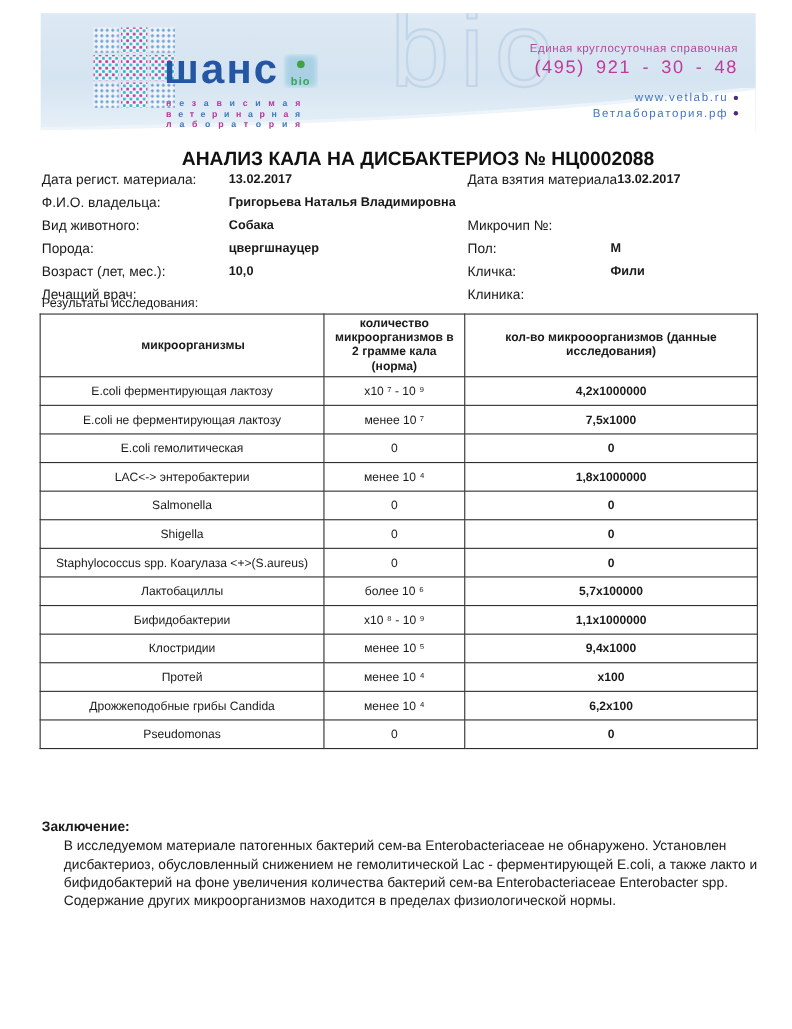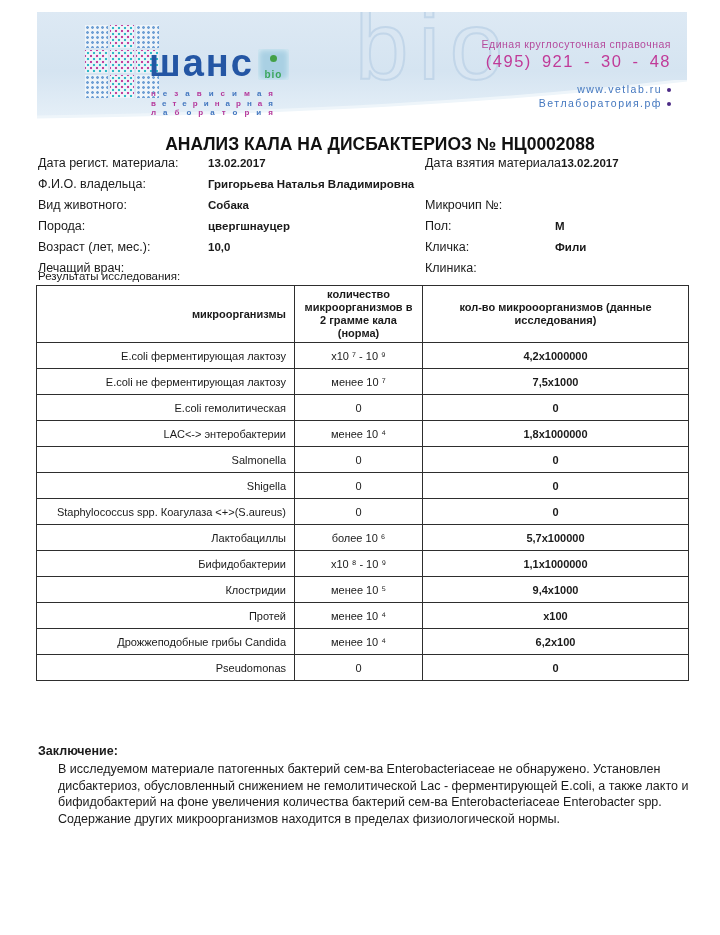--- a/index.html
+++ b/index.html
@@ -63,24 +63,24 @@
   .r-label { display:inline-block; min-width:130px; font-size:12.5px; }
   .r-value { display:inline-block; font-size:11.5px; font-weight:bold; }
 
   .results-label { position:absolute; top:270px; left:38px; font-size:11.5px; font-weight:normal; }
 
   
   .results-table { position:absolute; top:285px; left:36px; width:652px; border-collapse:collapse; table-layout:fixed; }
   .results-table th, .results-table td { border:1px solid #2e2e2e; }
   .results-table thead tr { height:56px; }
   .results-table th { font-size:11px; font-weight:bold; text-align:center; padding:2px 8px; line-height:13px; vertical-align:middle; }
-  .results-table th.org-h { text-align:right;padding-left:28px; }
+  .results-table th.org-h { text-align:center;padding-left:28px; }
   .results-table tbody tr { height:26px; }
   .results-table td { font-size:11px; padding:0 8px; vertical-align:middle; }
-  td.org { text-align:right; }
+  td.org { text-align:center; }
   td.norm { text-align:center; }
   td.result { text-align:center; font-weight:bold; }
 
   
   .concl-label { position:absolute; top:744px; left:38px; font-size:12.5px; font-weight:bold; }
   .concl-text  { position:absolute; top:761px; left:38px; width:652px; font-size:12.5px; font-weight:normal; line-height:16.5px; text-align:left;margin-left:20px; }
 </style>
 </head>
 <body>
 

